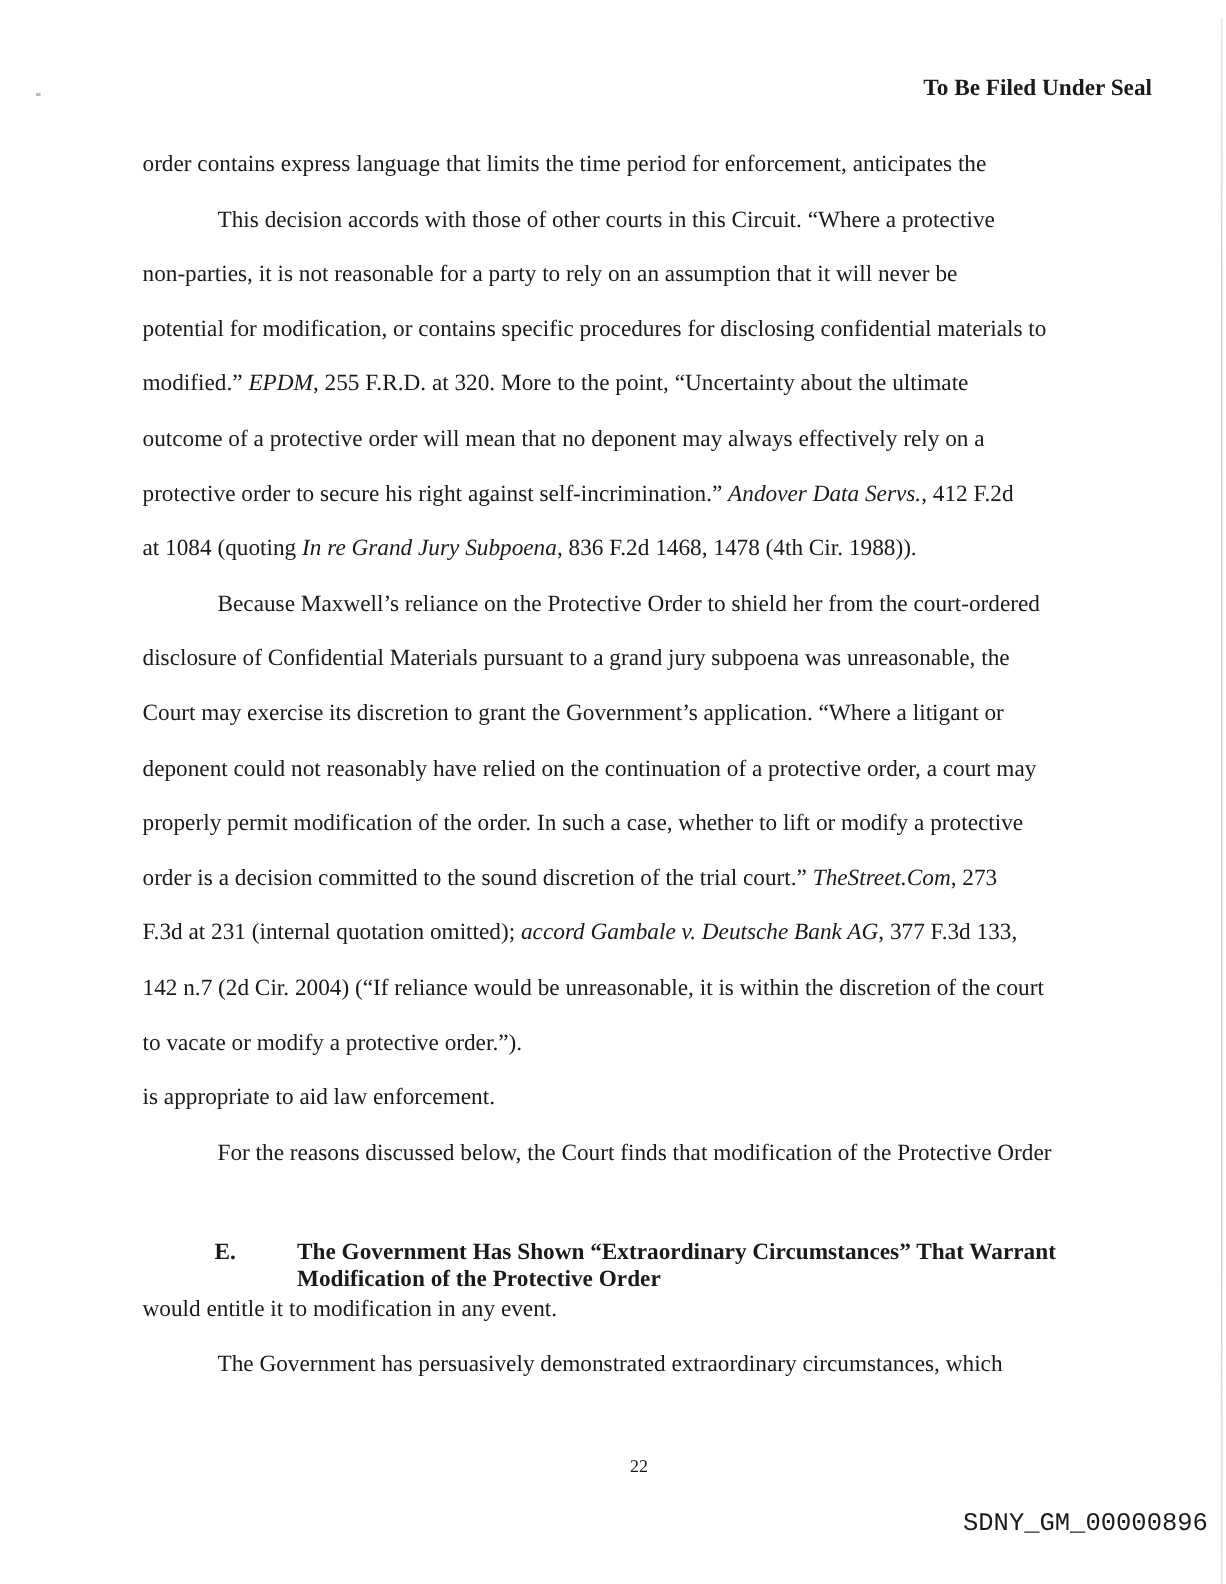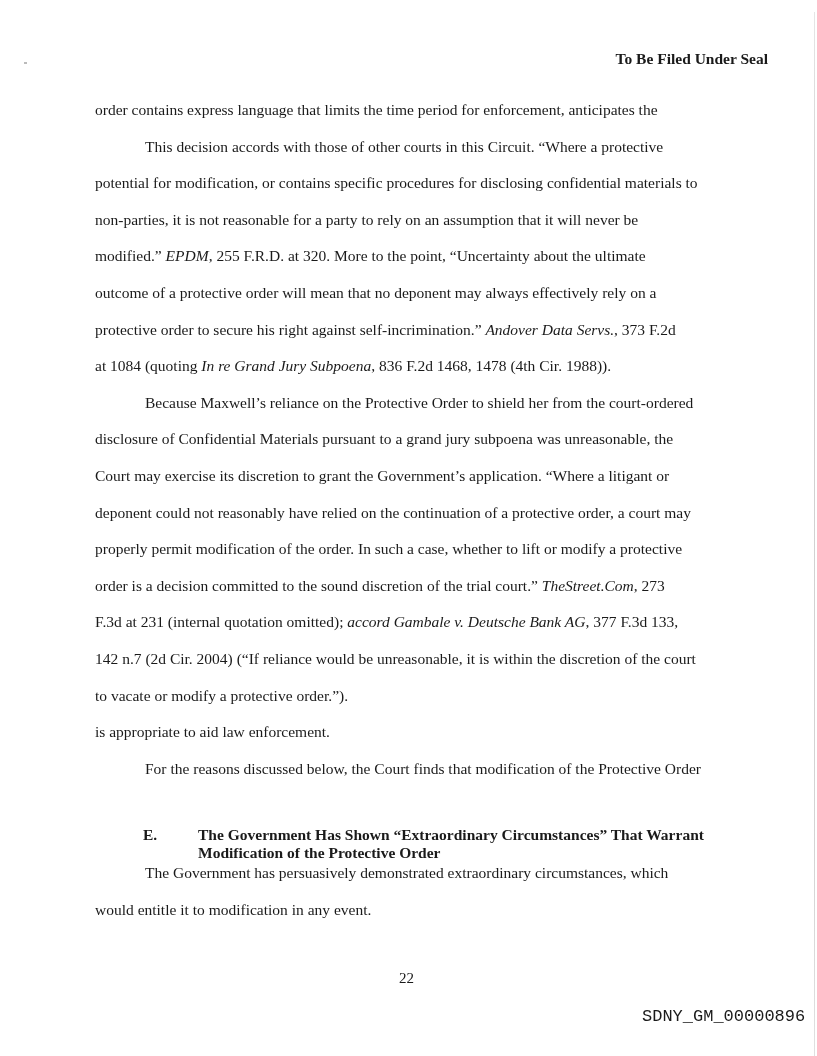--- a/index.html
+++ b/index.html
@@ -10,42 +10,42 @@
   .edge-line { position: absolute; left: 814px; top: 12px; width: 1px; height: 1044px;
                background: linear-gradient(#e6e6e6, #cfcfcf 20%, #d4d4d4 80%, #e0e0e0); }
   .header { position: absolute; right: 96px; top: 50px; font-weight: bold; font-size: 15.5px; }
   .body { position: absolute; left: 95px; top: 92px; width: 630px; font-size: 15.5px; line-height: 36.6px; }
   .p { margin: 0; text-align: justify; text-align-last: left; }
   .line { display: block; white-space: nowrap; }
   .heading { position: absolute; left: 143px; top: 826px; width: 590px; font-weight: bold; font-size: 15.5px; line-height: 18px; }
   .heading .letter { position: absolute; left: 0; top: 0; }
   .heading .title { margin-left: 55px; display: block; }
   .after { position: absolute; left: 95px; top: 855px; width: 630px; font-size: 15.5px; line-height: 36.6px; }
-  .pagenum { position: absolute; left: 399px; top: 970px; font-size: 15px; }
+  .pagenum { position: absolute; left: 420px; top: 970px; font-size: 12px; }
   .bates { position: absolute; left: 642px; top: 1007px; font-family: Liberation Mono, monospace; font-size: 17px; }
   i { font-style: italic; }
 </style>
 </head>
 <body>
 
 <div class="page">
   <div class="scan-dot"></div>
   <div class="edge-line"></div>
 
   <div class="header">To Be Filed Under Seal</div>
 
   <div class="body">
     <div class="p">
         <span class="line"><span>order contains express language that limits the time period for enforcement, anticipates the</span></span>
         <span class="line" style="text-indent: 50px;"><span>This decision accords with those of other courts in this Circuit.  “Where a protective</span></span>
+        <span class="line"><span>non-parties, it is not reasonable for a party to rely on an assumption that it will never be</span></span>
         <span class="line"><span>potential for modification, or contains specific procedures for disclosing confidential materials to</span></span>
-        <span class="line"><span>non-parties, it is not reasonable for a party to rely on an assumption that it will never be</span></span>
         <span class="line"><span>modified.”  </span><i>EPDM</i><span>, 255 F.R.D. at 320.  More to the point, “Uncertainty about the ultimate</span></span>
         <span class="line"><span>outcome of a protective order will mean that no deponent may always effectively rely on a</span></span>
-        <span class="line"><span>protective order to secure his right against self-incrimination.”  </span><i>Andover Data Servs.</i><span>, 373 F.2d</span></span>
+        <span class="line"><span>protective order to secure his right against self-incrimination.”  </span><i>Andover Data Servs.</i><span>, 412 F.2d</span></span>
         <span class="line"><span>at 1084 (quoting </span><i>In re Grand Jury Subpoena</i><span>, 836 F.2d 1468, 1478 (4th Cir. 1988)).</span></span>
       </div>
     <div class="p">
         <span class="line" style="text-indent: 50px;"><span>Because Maxwell’s reliance on the Protective Order to shield her from the court-ordered</span></span>
         <span class="line"><span>disclosure of Confidential Materials pursuant to a grand jury subpoena was unreasonable, the</span></span>
         <span class="line"><span>Court may exercise its discretion to grant the Government’s application.  “Where a litigant or</span></span>
         <span class="line"><span>deponent could not reasonably have relied on the continuation of a protective order, a court may</span></span>
         <span class="line"><span>properly permit modification of the order.  In such a case, whether to lift or modify a protective</span></span>
         <span class="line"><span>order is a decision committed to the sound discretion of the trial court.”  </span><i>TheStreet.Com</i><span>, 273</span></span>
         <span class="line"><span>F.3d at 231 (internal quotation omitted); </span><i>accord Gambale v. Deutsche Bank AG</i><span>, 377 F.3d 133,</span></span>
@@ -58,19 +58,19 @@
       </div>
   </div>
 
   <div class="heading">
     <span class="letter">E.</span>
     <span class="title">The Government Has Shown “Extraordinary Circumstances” That Warrant</span>
     <span class="title">Modification of the Protective Order</span>
   </div>
 
   <div class="after">
+    <span class="line">would entitle it to modification in any event.</span>
     <span class="line" style="text-indent:50px">The Government has persuasively demonstrated extraordinary circumstances, which</span>
-    <span class="line">would entitle it to modification in any event.</span>
   </div>
 
   <div class="pagenum">22</div>
   <div class="bates">SDNY_GM_00000896</div>
 </div>
 
 </body></html>

